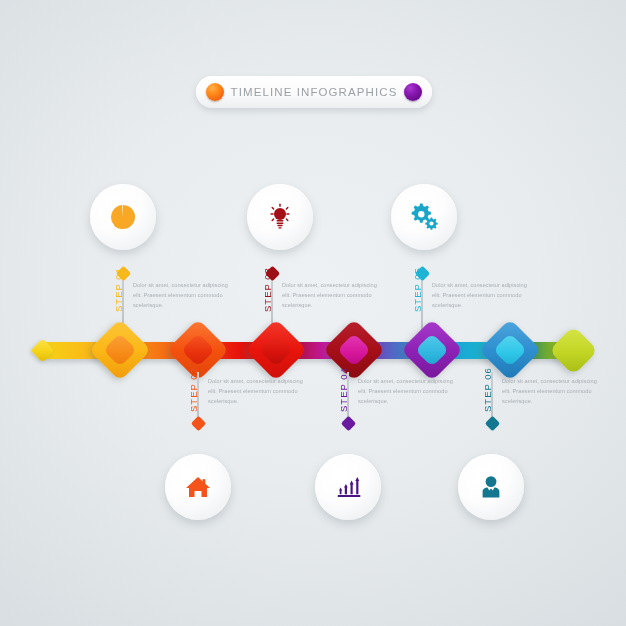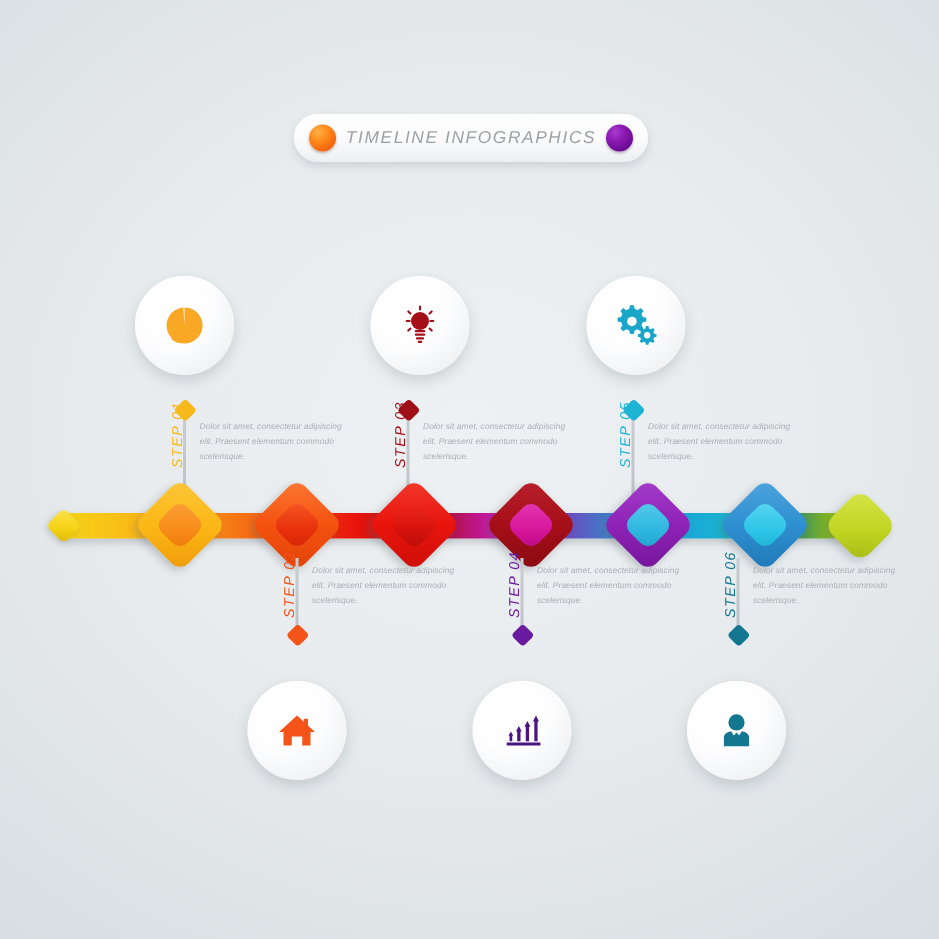--- a/index.html
+++ b/index.html
@@ -10,21 +10,20 @@
     width: 626px;
     height: 626px;
     overflow: hidden;
     font-family: "Liberation Sans", sans-serif;
     background: radial-gradient(ellipse 85% 75% at 50% 45%, #eef1f3 0%, #e8ecee 42%, #dfe4e7 72%, #d6dcdf 100%);
   }
   #stage {
     position: relative;
     width: 626px;
     height: 448px;
-    font-style: italic;
   }
 
   
   .title-pill {
     position: absolute;
     left: 196px;
     top: 76px;
     width: 236px;
     height: 32px;
     border-radius: 16px;

